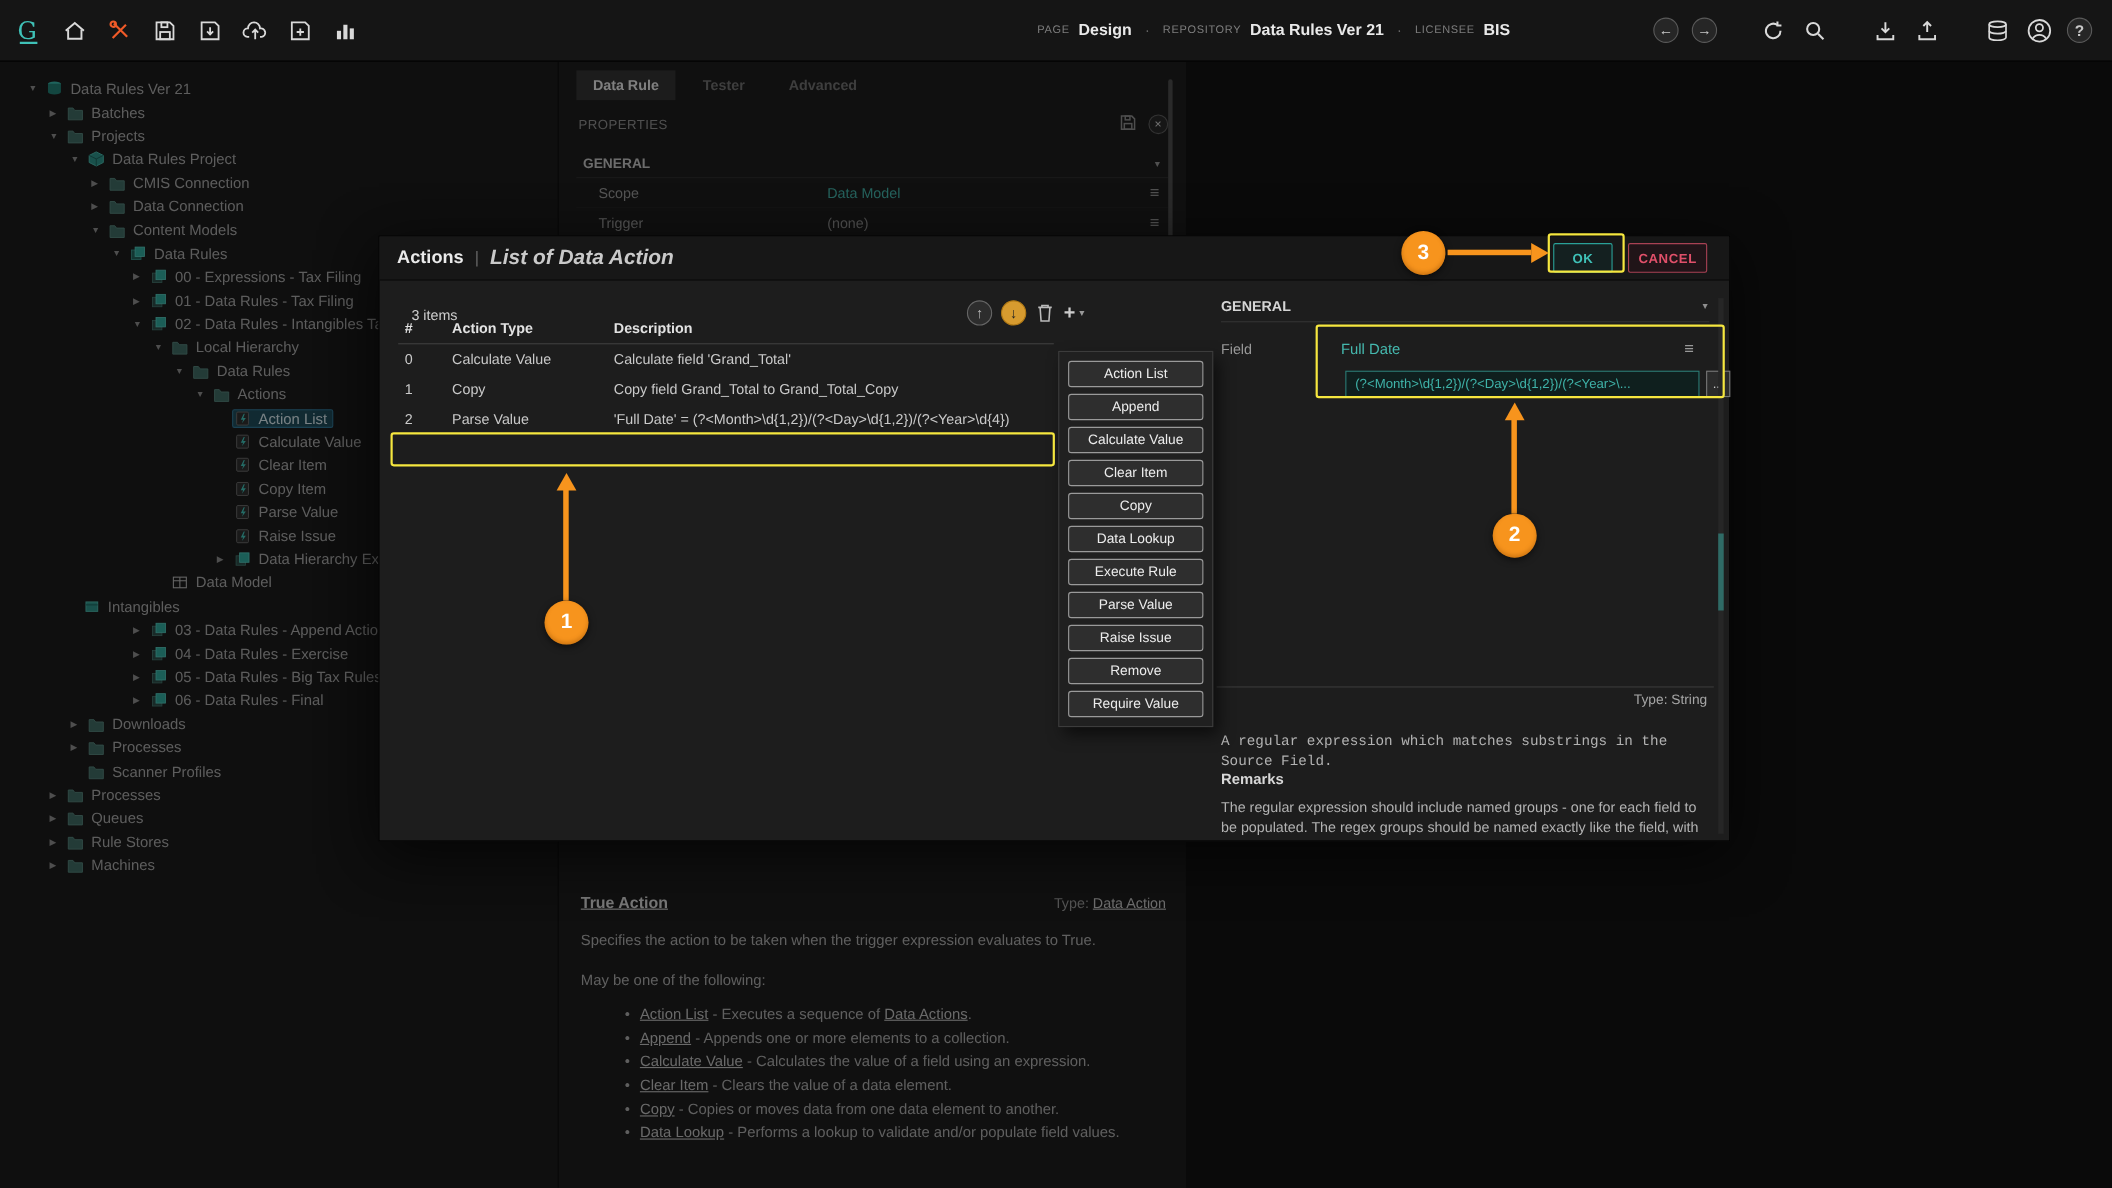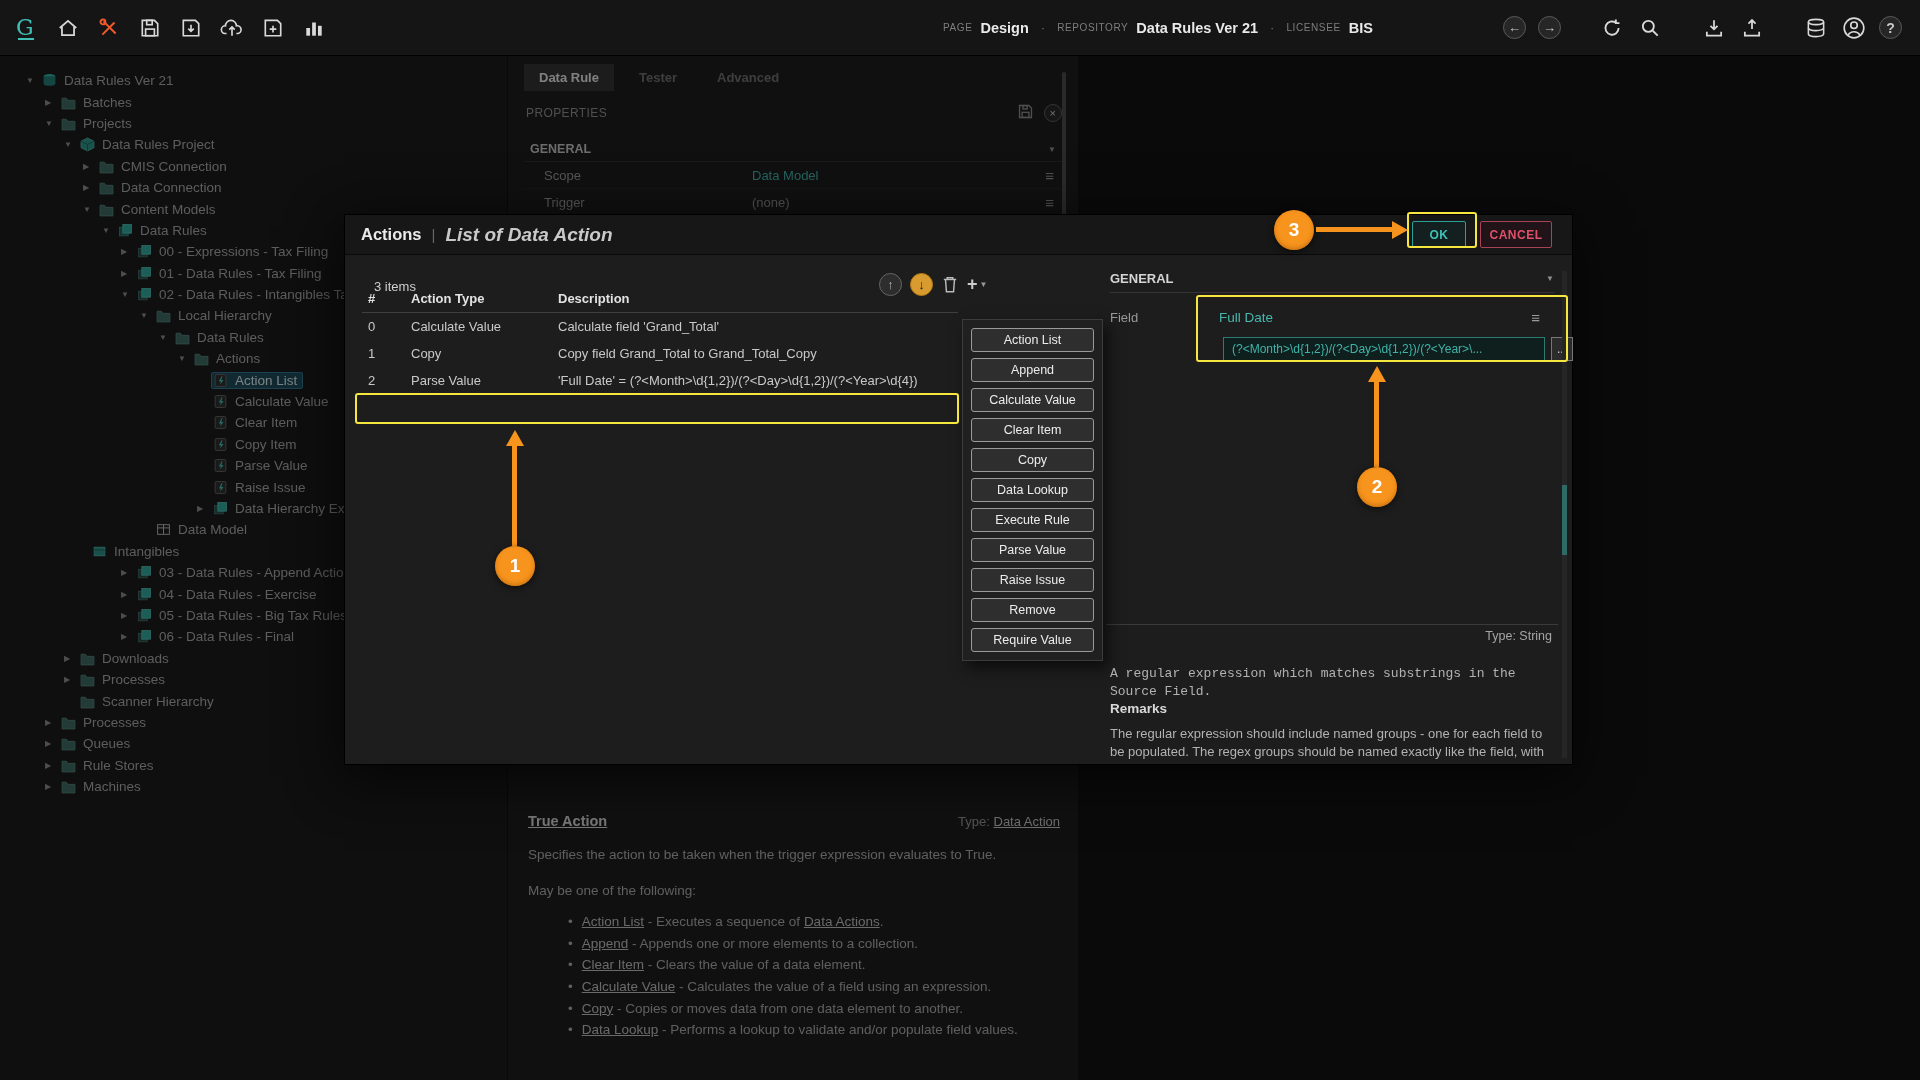--- a/index.html
+++ b/index.html
@@ -518,21 +518,21 @@
         <span class="tbody">
           <span class="ticon">
             <svg viewBox="0 0 14 14">
               <rect x="1.5" y="2.5" width="11" height="9" fill="none" stroke="#b8b8b8" stroke-width="0.9"></rect>
               <path d="M1.5 5.5 H12.5 M7 2.5 V11.5" stroke="#b8b8b8" stroke-width="0.9"></path>
             </svg>
           </span>
           <span>Data Model</span>
         </span>
       </div>
-      <div class="trow" style="padding-left: 76px;">
+      <div class="trow" style="padding-left: 60px;">
         <span class="tarrow"></span>
         <span class="tbody">
           <span class="ticon">
             <svg viewBox="0 0 14 14">
               <rect x="2" y="3" width="10" height="8" fill="#2b8f85" stroke="#4ab5a9" stroke-width="0.8"></rect>
               <path d="M2 5.5 H12" stroke="#1a5f58" stroke-width="0.8"></path>
             </svg>
           </span>
           <span>Intangibles</span>
         </span>
@@ -608,21 +608,21 @@
         </span>
       </div>
       <div class="trow" style="padding-left: 64px;">
         <span class="tarrow"></span>
         <span class="tbody">
           <span class="ticon">
             <svg viewBox="0 0 14 14">
               <path d="M1 3 h4 l1.5 2 H13 v8 H1 Z" fill="#3d6861" stroke="#55847b" stroke-width="0.8"></path>
             </svg>
           </span>
-          <span>Scanner Hierarchy</span>
+          <span>Scanner Profiles</span>
         </span>
       </div>
       <div class="trow" style="padding-left: 45px;">
         <span class="tarrow">▶</span>
         <span class="tbody">
           <span class="ticon">
             <svg viewBox="0 0 14 14">
               <path d="M1 3 h4 l1.5 2 H13 v8 H1 Z" fill="#3d6861" stroke="#55847b" stroke-width="0.8"></path>
             </svg>
           </span>
@@ -704,22 +704,22 @@
       <span class="help-title">True Action</span>
       <span class="help-type">
         <span>Type: </span><span class="term">Data Action</span>
       </span>
     </div>
     <p>Specifies the action to be taken when the trigger expression evaluates to True.</p>
     <p>May be one of the following:</p>
     <ul class="help-list">
         <li><span class="term">Action List</span><span> - Executes a sequence of </span><span class="term">Data Actions</span><span>.</span></li>
         <li><span class="term">Append</span><span> - Appends one or more elements to a collection.</span></li>
+        <li><span class="term">Calculate Value</span><span> - Calculates the value of a field using an expression.</span></li>
         <li><span class="term">Clear Item</span><span> - Clears the value of a data element.</span></li>
-        <li><span class="term">Calculate Value</span><span> - Calculates the value of a field using an expression.</span></li>
         <li><span class="term">Copy</span><span> - Copies or moves data from one data element to another.</span></li>
         <li><span class="term">Data Lookup</span><span> - Performs a lookup to validate and/or populate field values.</span></li>
       </ul>
   </div>
 </div>
 <div class="vscroll"></div>
 <div class="workspace"></div>
 
 <div class="dim"></div>
 

